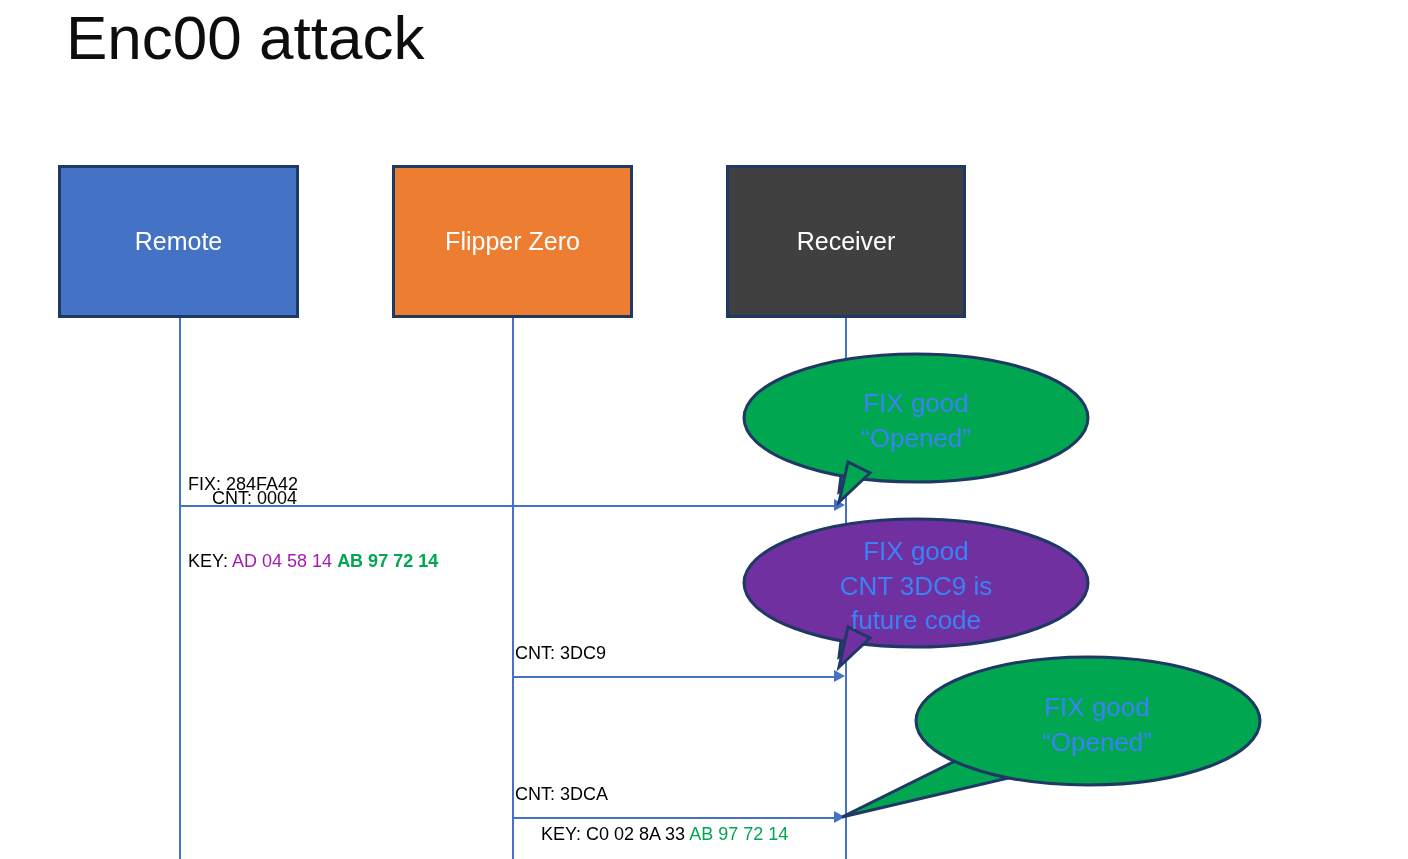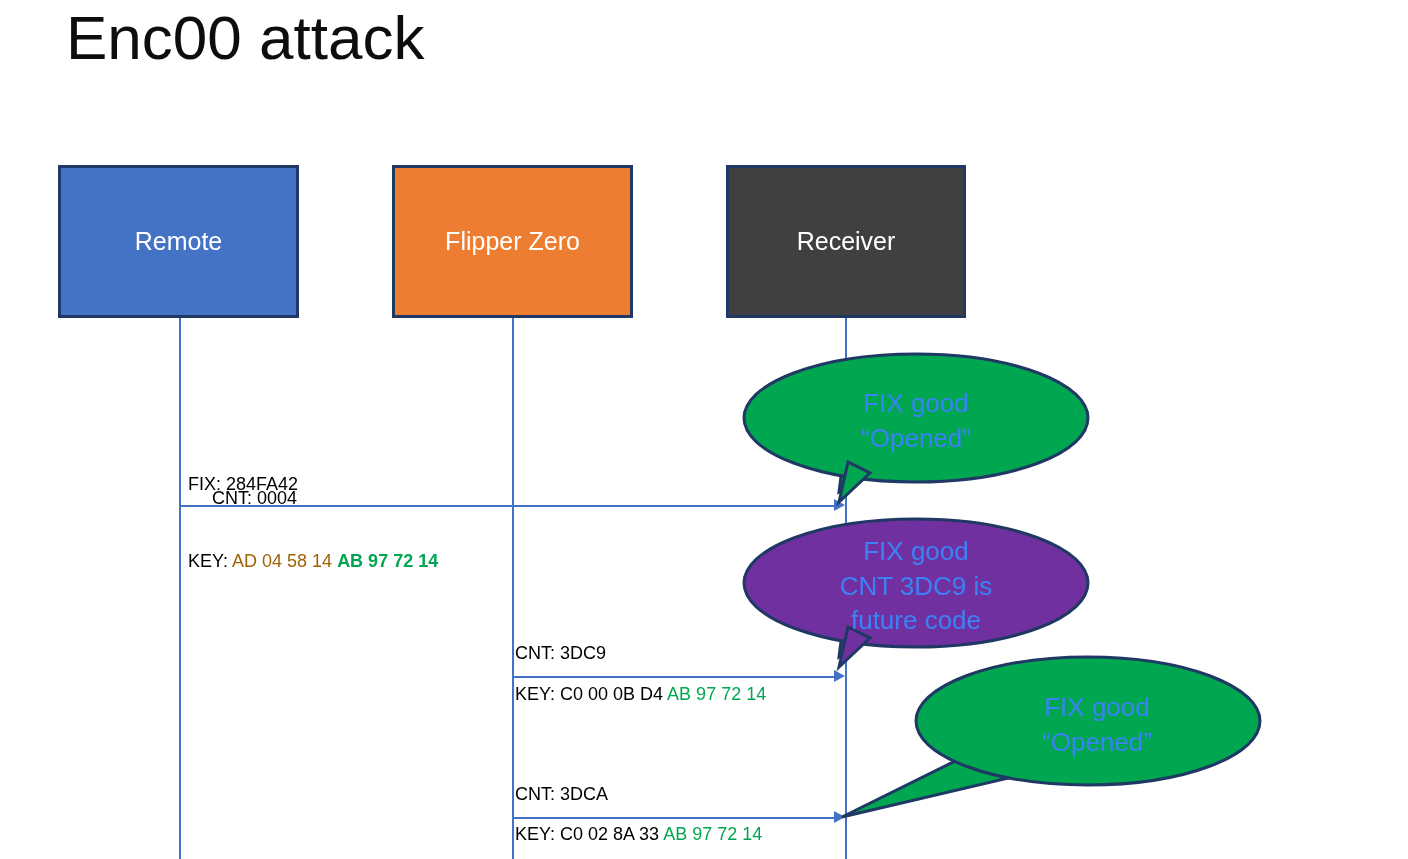--- a/index.html
+++ b/index.html
@@ -38,21 +38,21 @@
   .arrowhead{
     position:absolute;width:0;height:0;
     border-top:6px solid transparent;
     border-bottom:6px solid transparent;
     border-left:11px solid #4472c4;
   }
 
   .msg-text{
     position:absolute;font-size:18px;color:#000000;white-space:nowrap;line-height:1.18;
   }
-  .red{color:#a16207;}
+  .red{color:#a21caf;}
   .green{color:#00a650;}
   .green-b{color:#00a650;font-weight:bold;}
 
   
   .bubble{position:absolute;}
   .bubble svg{display:block;overflow:visible;}
   .bubble .btext{
     position:absolute;left:0;top:0;width:100%;height:100%;
     display:flex;flex-direction:column;align-items:center;justify-content:center;
     color:#3b82f6;font-size:26px;line-height:1.33;text-align:center;
@@ -95,30 +95,27 @@
 
   <div class="msg-text" style="left:188px;top:551px;">
     <span>KEY: </span><span class="red">AD 04 58 14 </span><span class="green-b">AB 97 72 14</span>
   </div>
 
   <div class="msg-line" style="left:513px;top:676px;width:322px;"></div>
   <div class="arrowhead" style="left:834px;top:670px;"></div>
 
   <div class="msg-text" style="left:515px;top:643px;">CNT: 3DC9</div>
 
-  <div class="msg-text" style="left:515px;top:684px;">
-    <span>KEY: C0 00 0B D4 </span><span class="green">AB 97 72 14</span>
-  </div>
 
   <div class="msg-line" style="left:513px;top:817px;width:322px;"></div>
   <div class="arrowhead" style="left:834px;top:811px;"></div>
 
   <div class="msg-text" style="left:515px;top:784px;">CNT: 3DCA</div>
 
-  <div class="msg-text" style="left:515px;top:824px;">
+  <div class="msg-text" style="left:541px;top:824px;">
     <span>KEY: C0 02 8A 33 </span><span class="green">AB 97 72 14</span>
   </div>
 
   <div class="bubble" id="bubble-1">
     <svg width="348" height="160" viewBox="0 0 348 160">
       <path d="M 103 93 L 97 140 L 150 112 Z" fill="#00A650" stroke="#1F3864" stroke-width="3"></path>
       <ellipse cx="174" cy="66" rx="172" ry="64" fill="#00A650" stroke="#1F3864" stroke-width="3"></ellipse>
       <path d="M 106 110 L 97 150 L 128 121 Z" fill="#00A650" stroke="#1F3864" stroke-width="3"></path>
     </svg>
     <div class="btext">

